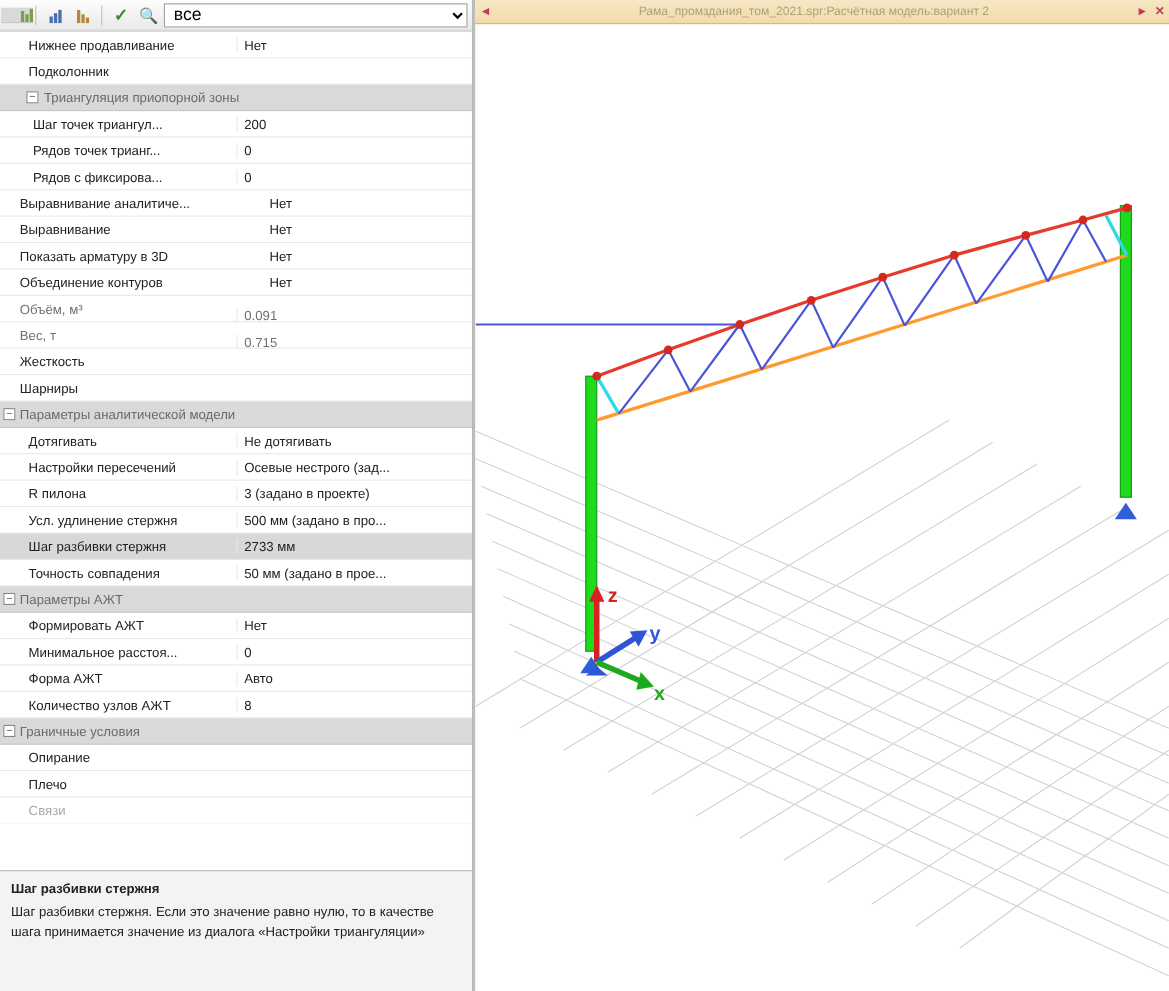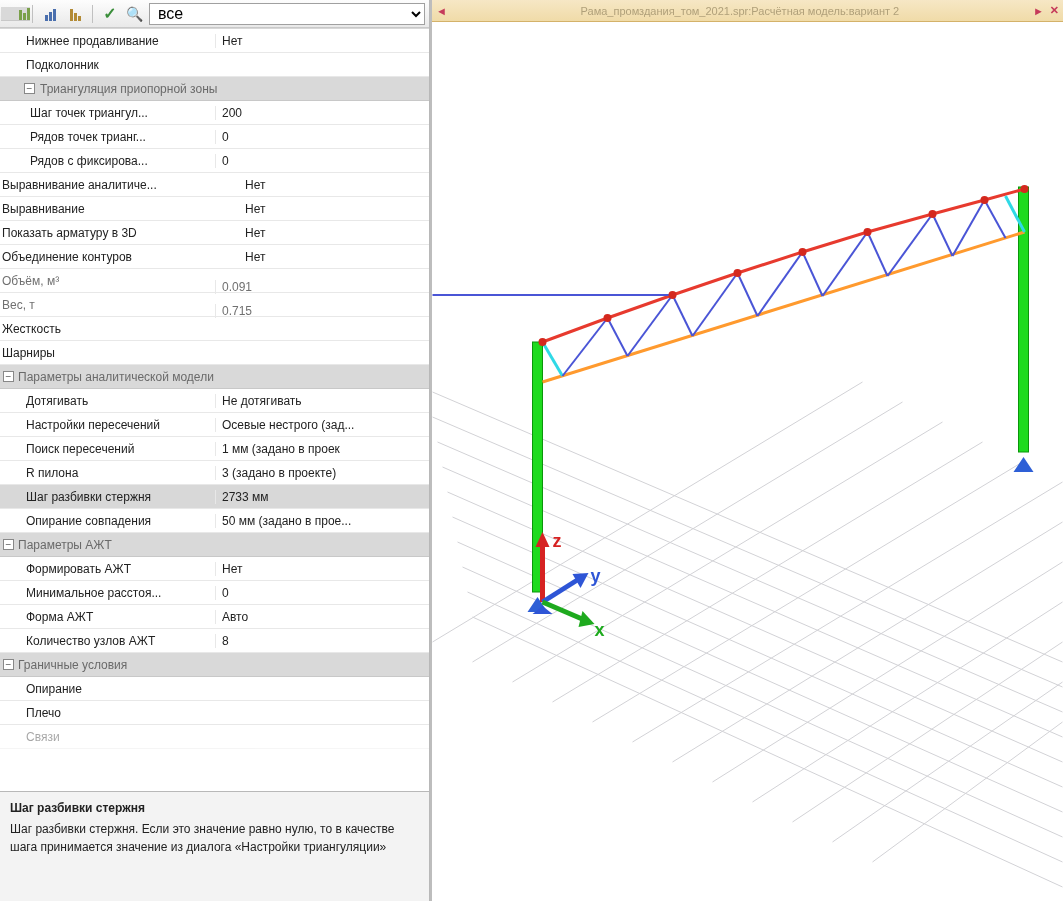--- a/index.html
+++ b/index.html
@@ -55,21 +55,21 @@
   .prop-grid::-webkit-scrollbar-track{background:#f0f0f0;border-left:1px solid #d0d0d0;}
   .prop-grid::-webkit-scrollbar-thumb{background:#cdcdcd;border:1px solid #a8a8a8;border-radius:2px;}
   .row {
     display:flex;
     height:24px;
     border-bottom:1px solid #e8e8e8;
     align-items:center;
   }
   .row .label {
     width:215px;
-    padding-left:2px;
+    padding-left:18px;
     white-space:nowrap;
     overflow:hidden;
     text-overflow:ellipsis;
     color:#222;
   }
   .row .val {
     flex:1;
     padding-left:6px;
     border-left:1px solid #e8e8e8;
     white-space:nowrap;
@@ -257,33 +257,33 @@
       </div>
     <div class="row indent1">
         <div class="label">Дотягивать</div>
         <div class="val">Не дотягивать</div>
       </div>
     <div class="row indent1">
         <div class="label">Настройки пересечений</div>
         <div class="val">Осевые нестрого  (зад...</div>
       </div>
     <div class="row indent1">
-        <div class="label">Поиск пересечений</div>
-        <div class="val">1 мм  (задано в проек</div>
-      </div>
-    <div class="row indent1">
         <div class="label">R пилона</div>
         <div class="val">3  (задано в проекте)</div>
+      </div>
+    <div class="row indent1">
+        <div class="label">Усл. удлинение стержня</div>
+        <div class="val">500 мм  (задано в про...</div>
       </div>
     <div class="row indent1 selected">
         <div class="label">Шаг разбивки стержня</div>
         <div class="val">2733 мм</div>
       </div>
     <div class="row indent1">
-        <div class="label">Опирание совпадения</div>
+        <div class="label">Точность совпадения</div>
         <div class="val">50 мм  (задано в прое...</div>
       </div>
     <div class="cat">
         <span class="expander">−</span>
         <span>Параметры АЖТ</span>
       </div>
     <div class="row indent1">
         <div class="label">Формировать АЖТ</div>
         <div class="val">Нет</div>
       </div>

